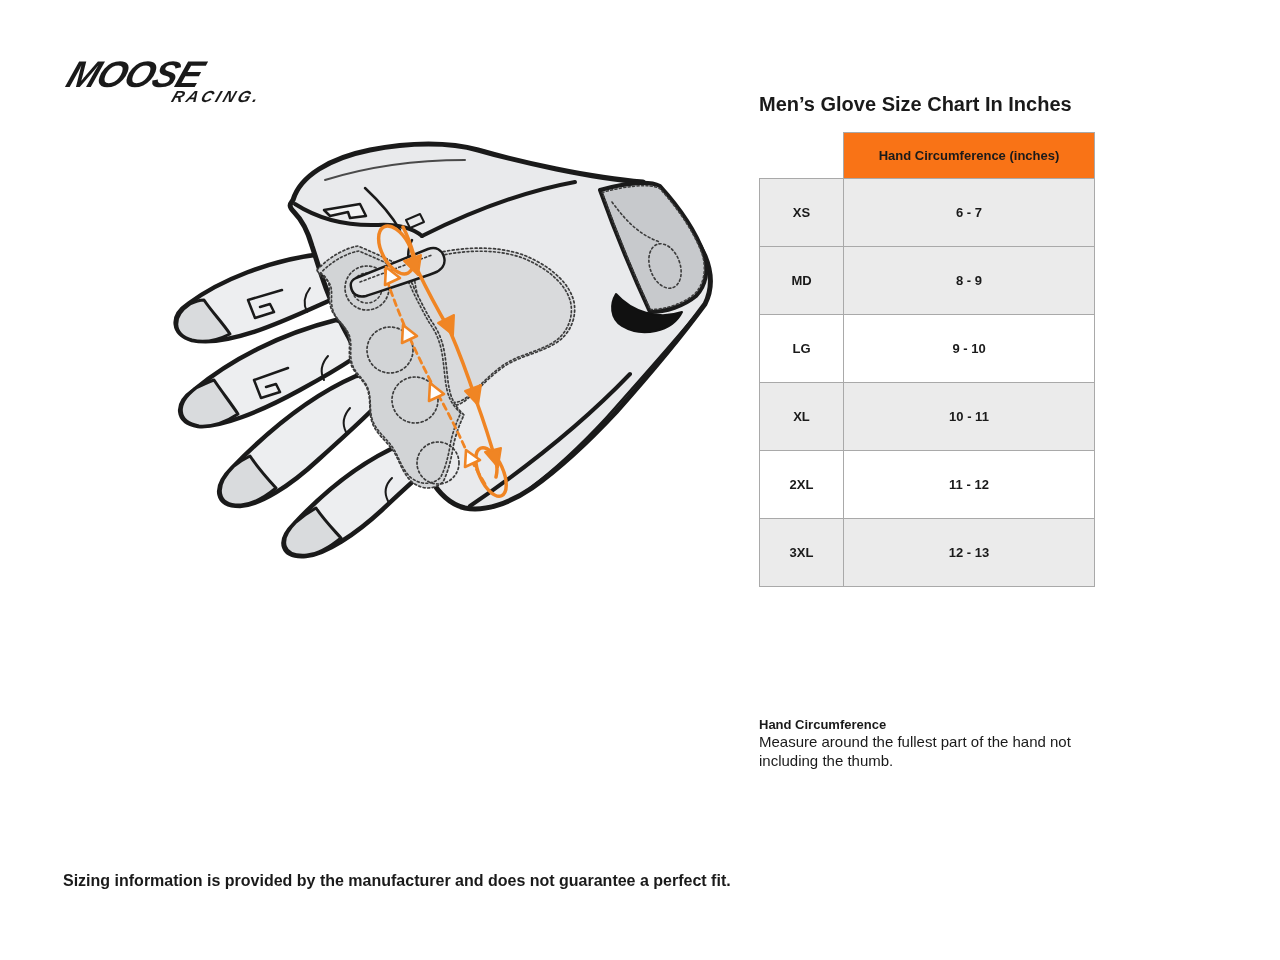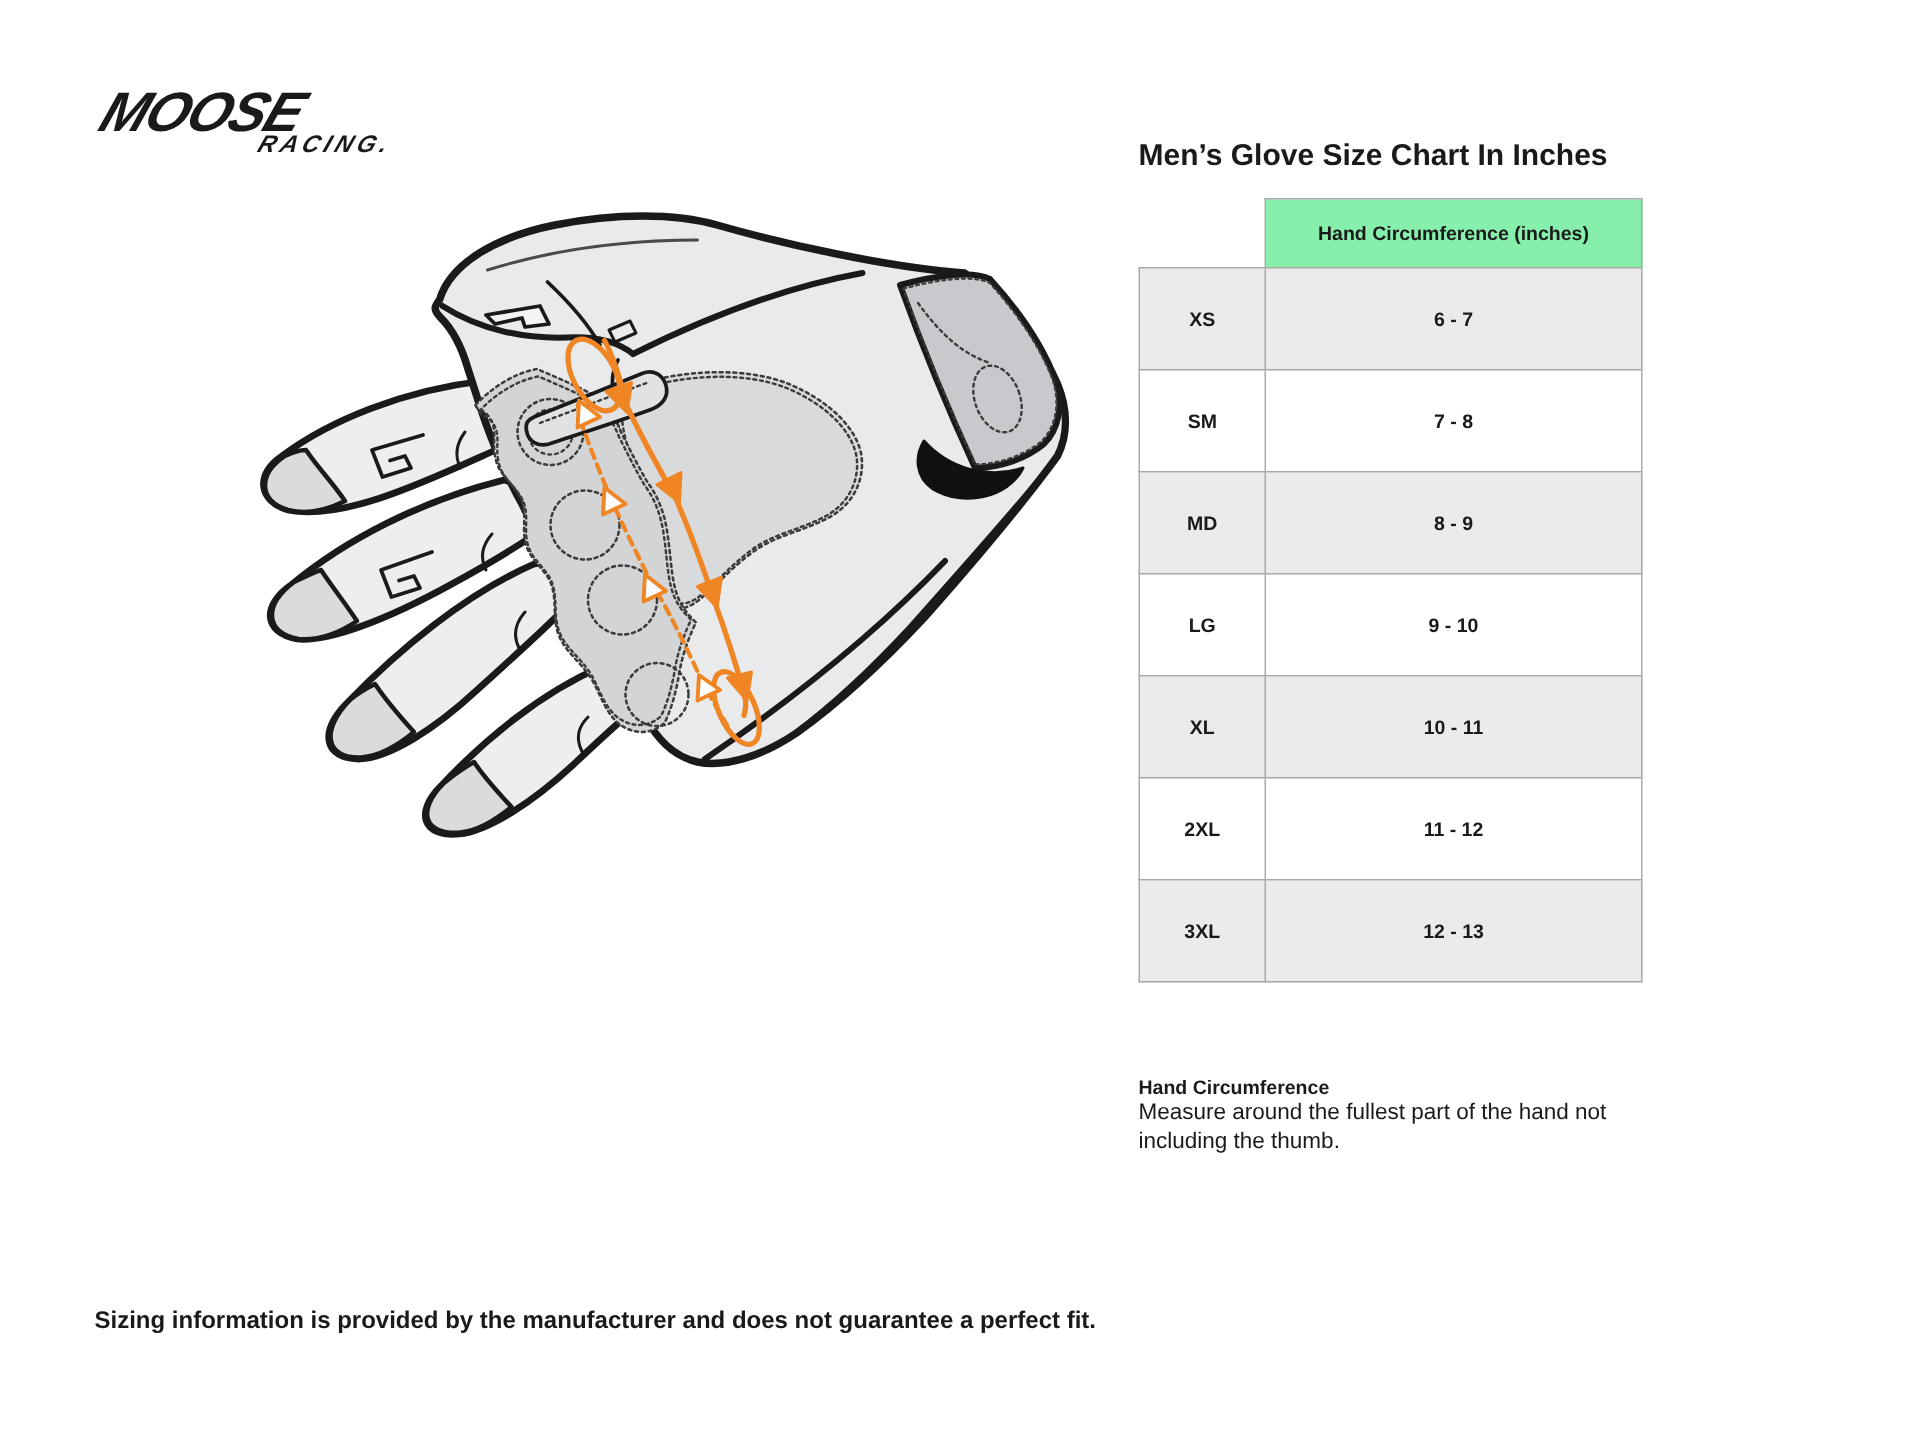--- a/index.html
+++ b/index.html
@@ -22,21 +22,21 @@
   
   .glove-wrap{position:absolute;left:160px;top:128px;width:580px;height:470px;}
   
   .right-col{position:absolute;left:759px;top:92px;width:336px;}
   .chart-title{font-size:20px;font-weight:bold;margin:0 0 16px 0;line-height:1.2;}
   table.size-table{border-collapse:collapse;width:336px;table-layout:fixed;}
   table.size-table th,table.size-table td{
     border:1px solid #a9a9a9;text-align:center;vertical-align:middle;
     font-size:13px;font-weight:bold;padding:0;
   }
-  table.size-table th{height:45px;background:#86efac;}
+  table.size-table th{height:45px;background:#f97316;}
   table.size-table th.blank{border:none;background:#ffffff;}
   table.size-table td{height:67px;background:#ffffff;}
   table.size-table tr.alt td{background:#ebebeb;}
   table.size-table col.c1{width:84px;}
   
   .measure{position:absolute;left:759px;top:717px;width:340px;}
   .measure h2{font-size:20px;font-weight:bold;margin:0 0 10px 0;line-height:1.2;}
   .measure h3{font-size:13px;font-weight:bold;margin:0;line-height:1.25;}
   .measure p{font-size:15px;font-weight:normal;margin:0;line-height:1.25;width:330px;}
   
@@ -151,24 +151,20 @@
       <tr>
         <th class="blank"></th>
         <th>Hand Circumference (inches)</th>
       </tr>
     </thead>
     <tbody>
         <tr class="alt">
           <td>XS</td>
           <td>6 - 7</td>
         </tr>
-        <tr>
-          <td>SM</td>
-          <td>7 - 8</td>
-        </tr>
         <tr class="alt">
           <td>MD</td>
           <td>8 - 9</td>
         </tr>
         <tr>
           <td>LG</td>
           <td>9 - 10</td>
         </tr>
         <tr class="alt">
           <td>XL</td>

